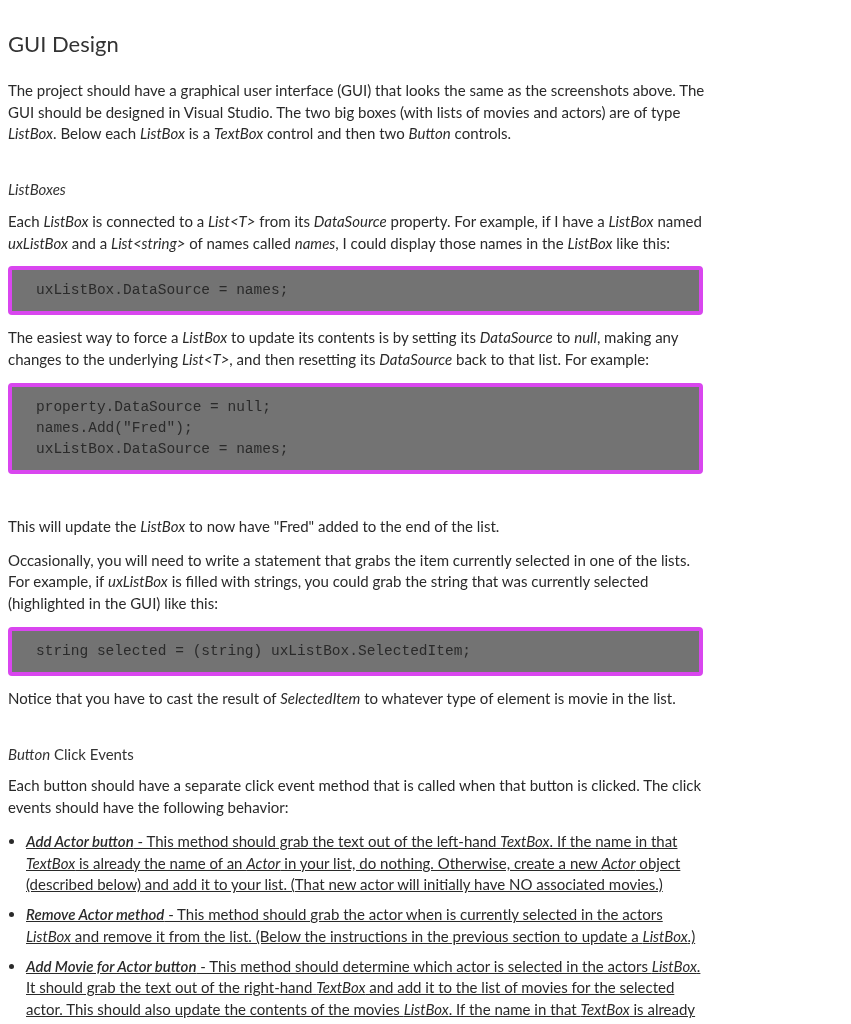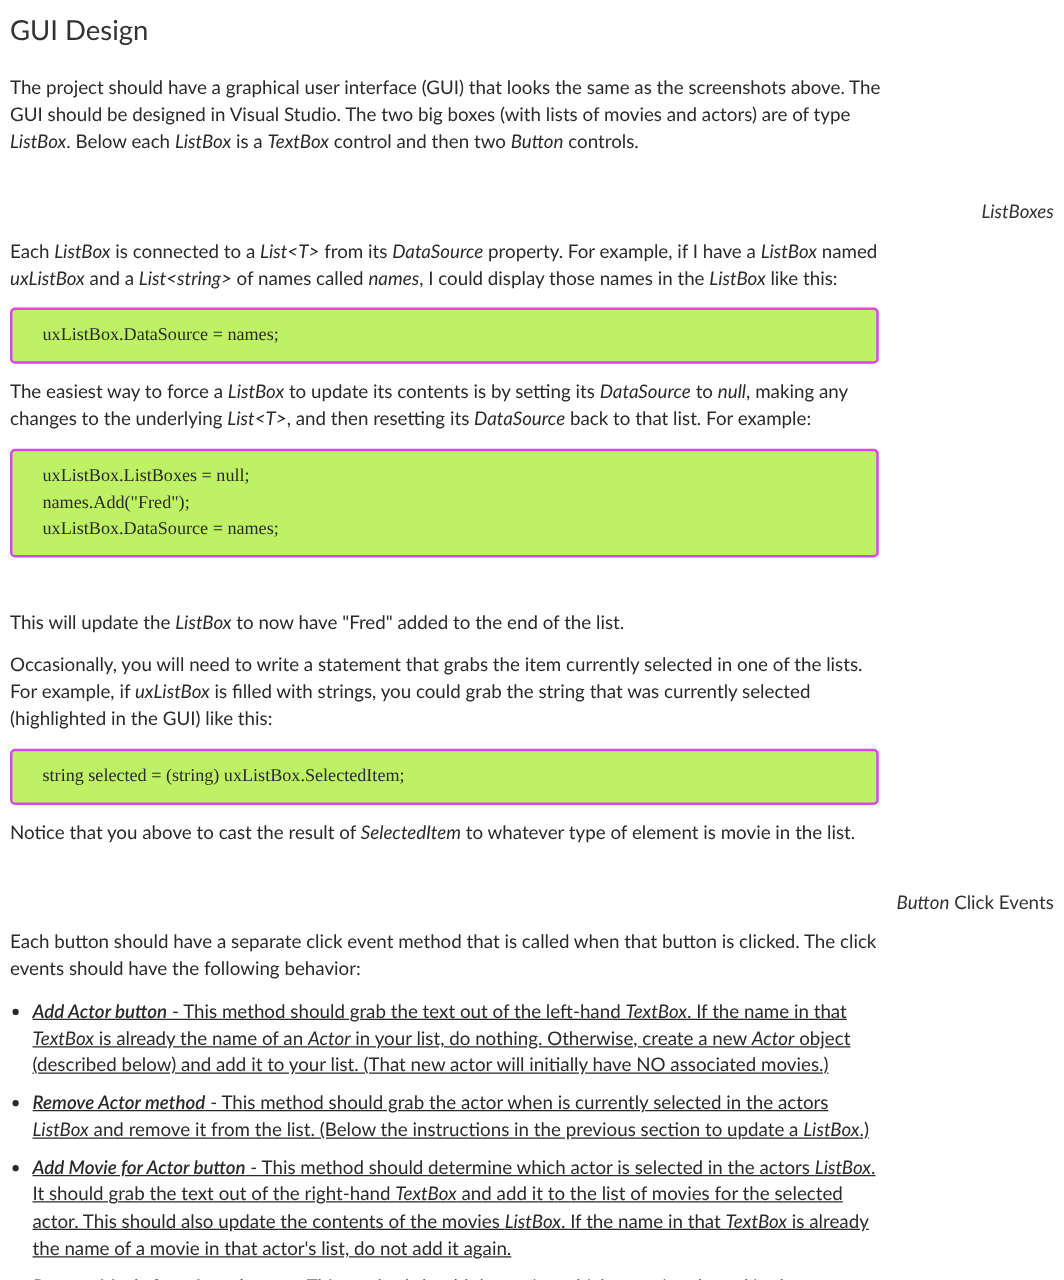--- a/index.html
+++ b/index.html
@@ -9,41 +9,40 @@
     font-family: -apple-system, BlinkMacSystemFont, "Segoe UI", "Lato", Helvetica, Arial, sans-serif;
     font-size: 15px;
     line-height: 1.45;
     color: #2a2a2a;
     background: #fff;
     width: 851px;
   }
   h1 {
     font-size: 22px;
     font-weight: 400;
-    margin: 0 0 20px 0;
+    margin: 20px 0 20px 0;
     color: #333;
   }
   h2 {
     font-size: 15px;
     font-style: italic;
     font-weight: 400;
     margin: 34px 0 10px 0;
     color: #333;
-    text-align: right;
   }
   p { margin: 0 0 12px 0; max-width: 700px; }
   .em { font-style: italic; }
   .bem { font-style: italic; font-weight: 600; }
   pre {
-    background: #bef264;
-    border: 2px solid #d946ef;
+    background: #737373;
+    border: 4px solid #d946ef;
     border-radius: 4px;
     padding: 10px 24px;
     margin: 8px 0 12px 0;
-    font-family: Liberation Serif, serif;
+    font-family: Liberation Mono, monospace;
     font-size: 14.5px;
     line-height: 1.45;
     white-space: pre;
     max-width: 695px;
     overflow-x: auto;
   }
   ul { margin: 6px 0 0 0; padding-left: 18px; max-width: 700px; }
   li { margin-bottom: 8px; text-decoration: underline; }
   .spacer { height: 30px; }
 </style>
@@ -61,38 +60,38 @@
 <p>
   <span>Each </span><span class="em">ListBox</span><span> is connected to a </span><span class="em">List&lt;T&gt;</span><span> from its </span><span class="em">DataSource</span><span> property. For example, if I have a </span><span class="em">ListBox</span><span> named </span><span class="em">uxListBox</span><span> and a </span><span class="em">List&lt;string&gt;</span><span> of names called </span><span class="em">names</span><span>, I could display those names in the </span><span class="em">ListBox</span><span> like this:</span>
 </p>
 
 <pre>uxListBox.DataSource = names;</pre>
 
 <p>
   <span>The easiest way to force a </span><span class="em">ListBox</span><span> to update its contents is by setting its </span><span class="em">DataSource</span><span> to </span><span class="em">null</span><span>, making any changes to the underlying </span><span class="em">List&lt;T&gt;</span><span>, and then resetting its </span><span class="em">DataSource</span><span> back to that list. For example:</span>
 </p>
 
-<pre>uxListBox.ListBoxes = null;
+<pre>property.DataSource = null;
 names.Add("Fred");
 uxListBox.DataSource = names;</pre>
 
 <div class="spacer"></div>
 
 <p>
   <span>This will update the </span><span class="em">ListBox</span><span> to now have "Fred" added to the end of the list.</span>
 </p>
 
 <p>
   <span>Occasionally, you will need to write a statement that grabs the item currently selected in one of the lists. For example, if </span><span class="em">uxListBox</span><span> is filled with strings, you could grab the string that was currently selected (highlighted in the GUI) like this:</span>
 </p>
 
 <pre>string selected = (string) uxListBox.SelectedItem;</pre>
 
 <p>
-  <span>Notice that you above to cast the result of </span><span class="em">SelectedItem</span><span> to whatever type of element is movie in the list.</span>
+  <span>Notice that you have to cast the result of </span><span class="em">SelectedItem</span><span> to whatever type of element is movie in the list.</span>
 </p>
 
 <h2>
   <span>Button</span><span style="font-style:normal"> Click Events</span>
 </h2>
 
 <p>Each button should have a separate click event method that is called when that button is clicked. The click events should have the following behavior:</p>
 
 <ul>
   <li>

